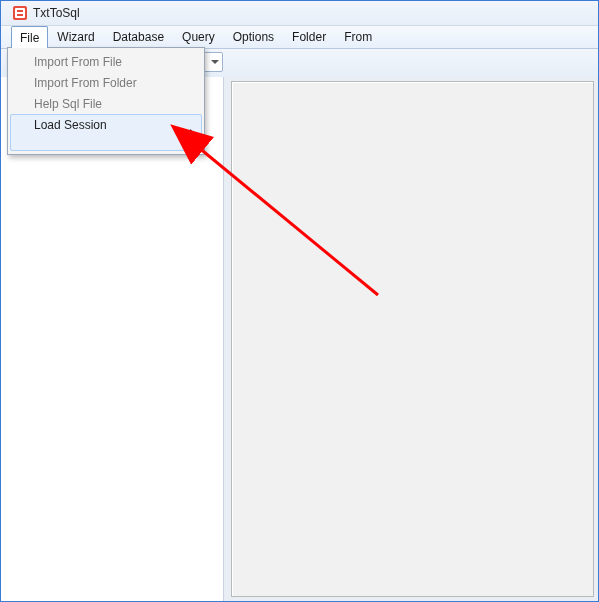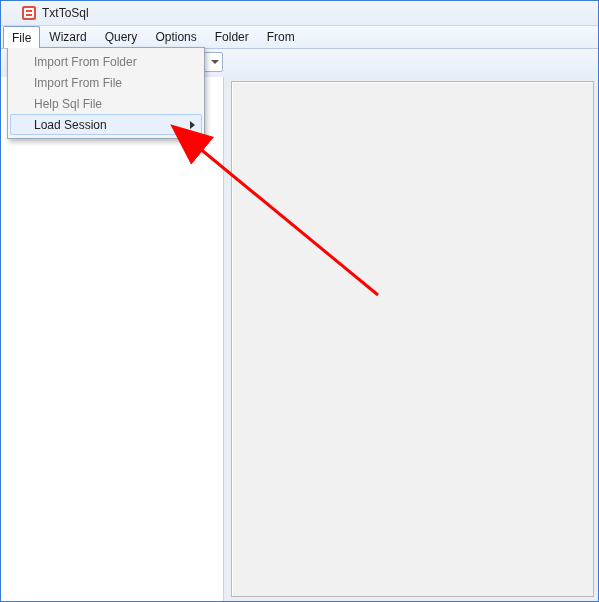--- a/index.html
+++ b/index.html
@@ -1,39 +1,39 @@
 <!DOCTYPE html>
 <html><head>
 <meta charset="utf-8">
 <style>
   html,body{margin:0;padding:0;font-family:"Segoe UI",Tahoma,sans-serif;font-size:12px;color:#222;}
   body{background:#fff;width:599px;height:602px;overflow:hidden;position:relative;border:1px solid #3a7bd5;box-sizing:border-box;}
   
-  .titlebar{height:24px;background:linear-gradient(#f2f6fb,#e6eef8);border-bottom:1px solid #cfd8e6;display:flex;align-items:center;padding:0 20px;}
+  .titlebar{height:24px;background:linear-gradient(#f2f6fb,#e6eef8);border-bottom:1px solid #cfd8e6;display:flex;align-items:center;padding:0 11px;}
   .titlebar .icon{width:16px;height:16px;margin-right:5px;display:flex;align-items:center;justify-content:center;}
   .titlebar .title{font-size:12px;color:#222;}
   
-  .menubar{height:22px;background:linear-gradient(#f5f9fd,#e8f0fb);border-bottom:1px solid #b8c9e0;display:flex;align-items:stretch;padding:0 2px;}
+  .menubar{height:22px;background:linear-gradient(#f5f9fd,#e8f0fb);border-bottom:1px solid #b8c9e0;display:flex;align-items:stretch;padding:0 10px;}
   .menu-item{padding:0 9px;display:flex;align-items:center;color:#1a1a1a;cursor:default;}
   .menu-item.open{background:#fff;border:1px solid #7da2ce;border-bottom:none;border-radius:2px 2px 0 0;padding:0 8px;position:relative;z-index:30;}
   
   .toolstrip{height:28px;background:linear-gradient(#f2f6fb,#e6eef8);border-bottom:1px solid #c6d2e2;position:relative;}
   .tool-combo{position:absolute;left:198px;top:3px;width:24px;height:20px;background:#fff;border:1px solid #9db3d1;border-radius:2px;display:flex;align-items:center;justify-content:flex-end;padding-right:3px;box-sizing:border-box;}
   .tool-combo .chev{width:0;height:0;border-left:4px solid transparent;border-right:4px solid transparent;border-top:4px solid #555;}
   
   .client{position:absolute;left:0;top:76px;right:0;bottom:0;display:flex;}
   .left-pane{width:222px;background:#fff;border-right:1px solid #c6d2e2;}
   .splitter{width:5px;background:#e9eef5;cursor:col-resize;}
   .right-outer{flex:1;background:#e9eef5;padding:4px 6px 6px 2px;box-sizing:border-box;}
   .right-pane{width:100%;height:100%;background:#f1f1f1;border:1px solid #b9b9b9;box-shadow:inset 1px 1px 0 #fff;}
   
   .dropdown{position:absolute;left:6px;top:46px;width:192px;background:#f4f4f4;border:1px solid #9aa7b8;box-shadow:2px 3px 5px rgba(0,0,0,0.25);padding:3px 2px;z-index:25;}
   .dropdown .dditem{height:21px;display:flex;align-items:center;padding:0 6px 0 24px;color:#7a7a7a;position:relative;cursor:default;}
   .dropdown .dditem.enabled{color:#222;}
-  .dropdown .dditem.hover{background:#e8f0fb;border:1px solid #aecff7;border-radius:2px;padding:0 5px 0 23px;height:19px;}
+  .dropdown .dditem.hover{background:#e8f0fb;border:1px solid #aecff7;border-radius:2px;padding:0 5px 16px 23px;height:19px;}
   .dropdown .dditem .sub-arrow{position:absolute;right:6px;top:50%;margin-top:-4px;width:0;height:0;border-top:4px solid transparent;border-bottom:4px solid transparent;border-left:5px solid #333;}
   
   .arrow-svg{position:absolute;left:0;top:0;pointer-events:none;z-index:40;}
 </style>
 </head>
 <body>
 
 <div class="titlebar">
   <span class="icon">
     <svg width="16" height="16" viewBox="0 0 16 16">
@@ -45,20 +45,23 @@
   </span>
   <span class="title">TxtToSql</span>
 </div>
 
 <div class="menubar">
   <div class="menu-item open">
       <span>File</span>
     </div>
   <div class="menu-item">
       <span>Wizard</span>
+    </div>
+  <div class="menu-item">
+      <span>Database</span>
     </div>
   <div class="menu-item">
       <span>Query</span>
     </div>
   <div class="menu-item">
       <span>Options</span>
     </div>
   <div class="menu-item">
       <span>Folder</span>
     </div>
@@ -76,24 +79,24 @@
 <div class="client">
   <div class="left-pane"></div>
   <div class="splitter"></div>
   <div class="right-outer">
     <div class="right-pane"></div>
   </div>
 </div>
 
 <div class="dropdown">
   <div class="dditem">
-      <span>Import From Folder</span>
+      <span>Import From File</span>
     </div>
   <div class="dditem">
-      <span>Import From File</span>
+      <span>Import From Folder</span>
     </div>
   <div class="dditem">
       <span>Help Sql File</span>
     </div>
   <div class="dditem enabled hover">
     <span>Load Session</span>
     <span class="sub-arrow"></span>
   </div>
 </div>
 

